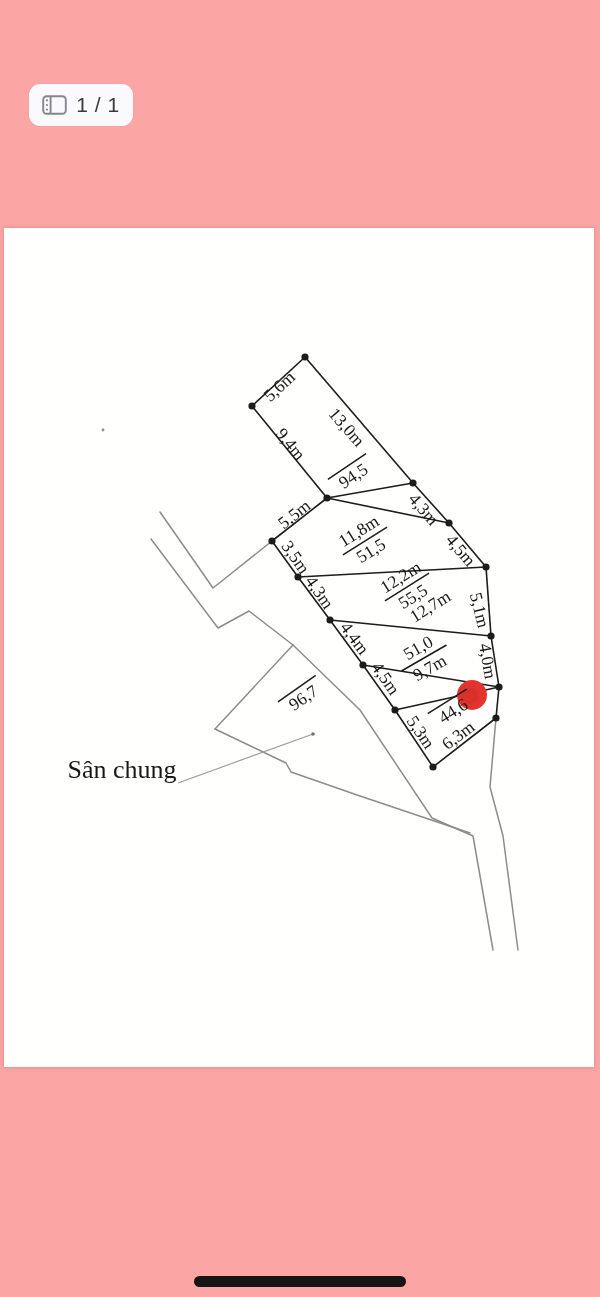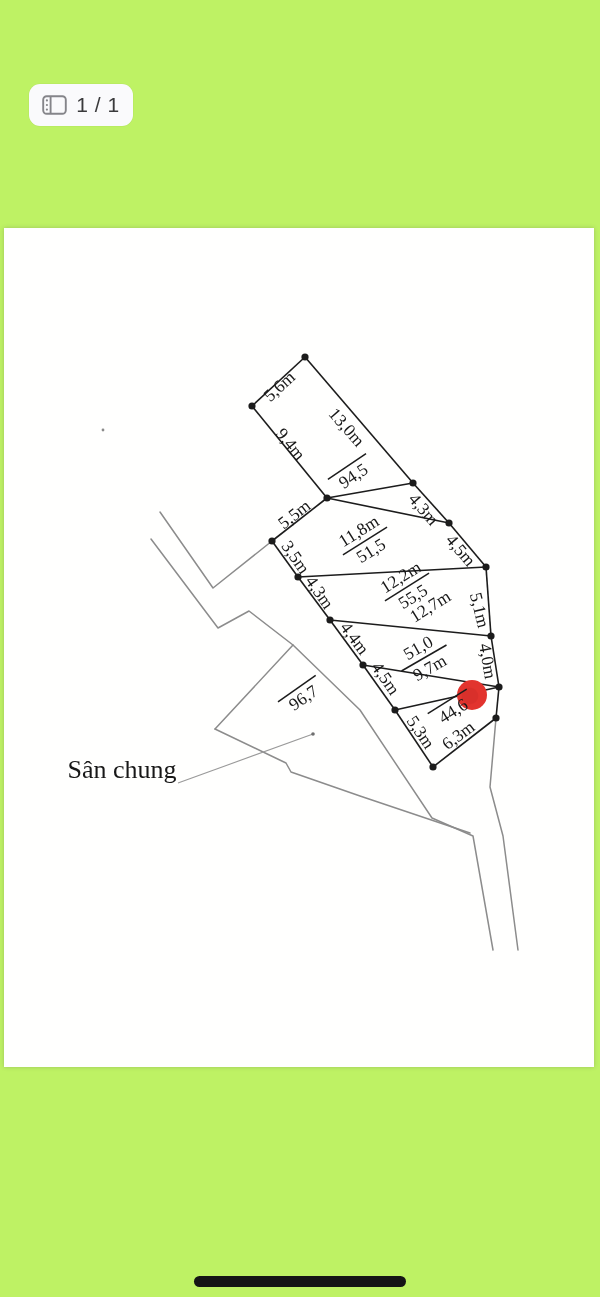--- a/index.html
+++ b/index.html
@@ -1,17 +1,17 @@
 <!DOCTYPE html>
 <html><head>
 <meta charset="utf-8">
 <style>
   html,body{margin:0;padding:0;}
   body{background:#e9e9ee;font-family:"Liberation Sans",sans-serif;}
-  #screen{position:relative;width:600px;height:1297px;background:#bef264;overflow:hidden;margin:0 auto;}
+  #screen{position:relative;width:600px;height:1297px;background:#fca5a5;overflow:hidden;margin:0 auto;}
   
   .chip{position:absolute;left:29px;top:84px;width:104px;height:42px;background:#fafafc;
         border-radius:11px;display:flex;align-items:center;justify-content:center;gap:9px;
         box-shadow:0 0 0 0.5px rgba(0,0,0,0.05);}
   .chip .lbl{font-size:21px;color:#3a3a3c;letter-spacing:0.5px;}
   
   .doc{position:absolute;left:4px;top:228px;width:590px;height:839px;background:#fffffe;
        box-shadow:0 0 4px rgba(60,60,70,0.25);}
   
   #plot-svg{position:absolute;left:0;top:0;width:600px;height:1297px;}

